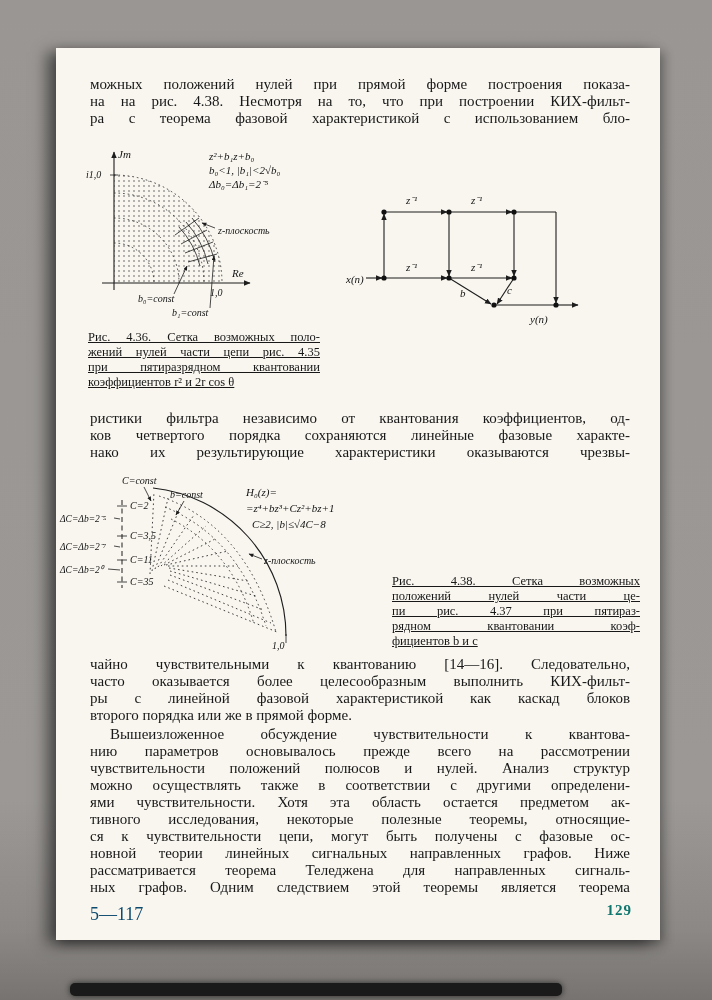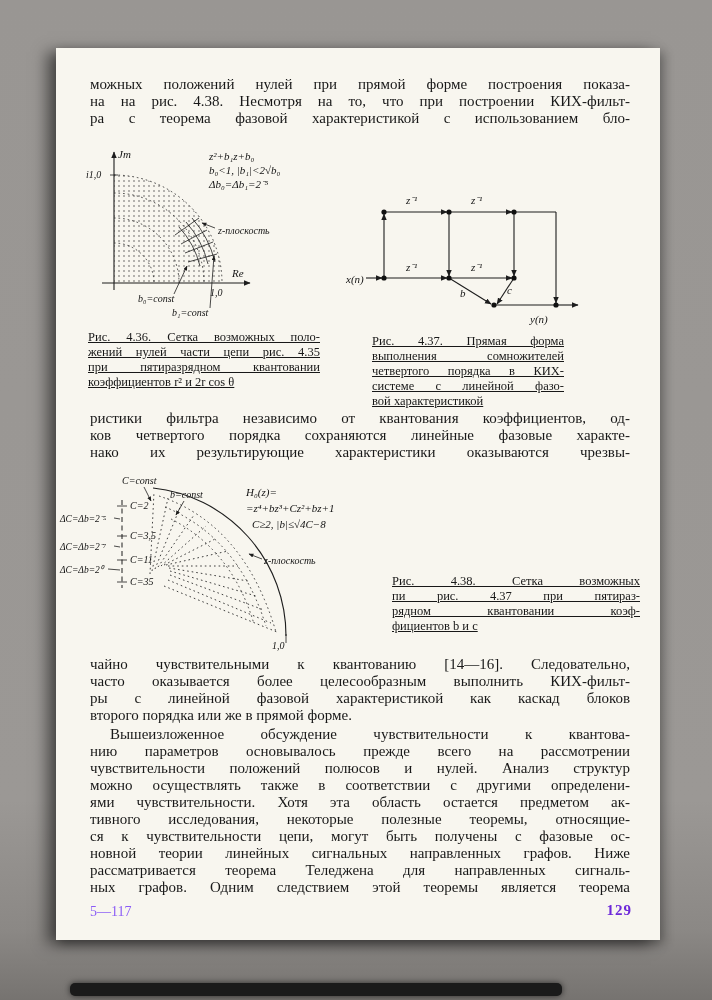--- a/index.html
+++ b/index.html
@@ -28,22 +28,22 @@
   .f438{left:2px;top:426px}
   svg text{fill:#141414;font-family:"Liberation Serif",serif;}
   .mt{font-size:11px;font-style:italic;}
   .mt10{font-size:10px;font-style:italic;}
   .mt9{font-size:9.5px;font-style:italic;}
   .sline{stroke:#1d1d1d;stroke-width:1.1;fill:none;}
   .thin{stroke:#1d1d1d;stroke-width:0.8;fill:none;}
   .dline{stroke:#2b2b2b;stroke-width:0.9;fill:none;stroke-dasharray:1.6 3;}
   .dash{stroke:#1d1d1d;stroke-width:1;fill:none;stroke-dasharray:5 3.5;}
   .nd{fill:#111;}
-  .footer-sig{position:absolute;left:34px;top:856px;font-size:14px;color:#8b5cf6;}
-  .footer-num{position:absolute;right:28px;top:854px;font-size:15px;font-weight:bold;letter-spacing:1px;color:#6d28d9;}
+  .footer-sig{position:absolute;left:34px;top:856px;font-size:18px;color:#0c4a6e;}
+  .footer-num{position:absolute;right:28px;top:854px;font-size:15px;font-weight:bold;letter-spacing:1px;color:#0f766e;}
   .scan-band{position:absolute;left:70px;top:983px;width:492px;height:13px;background:#1a1a1a;border-radius:5px;box-shadow:0 0 6px rgba(0,0,0,.65);}
 </style>
 </head>
 <body>
 
 <div class="page">
 
   <div class="para p1">
       <div class="tline">можных положений нулей при прямой форме построения показа-</div>
       <div class="tline">на на рис. 4.38. Несмотря на то, что при построении КИХ-фильт-</div>
@@ -137,27 +137,20 @@
     <text class="mt" x="127" y="81">z⁻¹</text>
     <text class="mt" x="116" y="107">b</text>
     <text class="mt" x="163" y="104">c</text>
   </svg>
 
   <div class="caption cap436 no-fill-last">
       <div class="tline">Рис. 4.36. Сетка возможных поло-</div>
       <div class="tline">жений нулей части цепи рис. 4.35</div>
       <div class="tline">при пятиразрядном квантовании</div>
       <div class="tline">коэффициентов r² и 2r cos θ</div>
-    </div>
-  <div class="caption cap437 no-fill-last">
-      <div class="tline">Рис. 4.37. Прямая форма</div>
-      <div class="tline">выполнения сомножителей</div>
-      <div class="tline">четвертого порядка в КИХ-</div>
-      <div class="tline">системе с линейной фазо-</div>
-      <div class="tline">вой характеристикой</div>
     </div>
 
   <div class="para p2">
       <div class="tline">ристики фильтра независимо от квантования коэффициентов, од-</div>
       <div class="tline">ков четвертого порядка сохраняются линейные фазовые характе-</div>
       <div class="tline">нако их результирующие характеристики оказываются чрезвы-</div>
     </div>
 
   <svg class="fig f438" width="332" height="178" viewBox="0 0 332 178">
     <defs>
@@ -213,20 +206,21 @@
     <text class="mt9" x="2" y="99">ΔC=Δb=2⁰</text>
     <text class="mt" x="188" y="22">H₀(z)=</text>
     <text class="mt" x="188" y="38">=z⁴+bz³+Cz²+bz+1</text>
     <text class="mt" x="194" y="54">C≥2, |b|≤√4C−8</text>
     <text class="mt10" x="206" y="90">z-плоскость</text>
     <text class="mt10" x="214" y="175">1,0</text>
   </svg>
 
   <div class="caption cap438 no-fill-last">
       <div class="tline">Рис. 4.38. Сетка возможных</div>
+      <div class="tline">положений нулей части це-</div>
       <div class="tline">пи рис. 4.37 при пятираз-</div>
       <div class="tline">рядном квантовании коэф-</div>
       <div class="tline">фициентов b и c</div>
     </div>
 
   <div class="para p3 no-fill-last">
       <div class="tline">чайно чувствительными к квантованию [14—16]. Следовательно,</div>
       <div class="tline">часто оказывается более целесообразным выполнить КИХ-фильт-</div>
       <div class="tline">ры с линейной фазовой характеристикой как каскад блоков</div>
       <div class="tline">второго порядка или же в прямой форме.</div>

